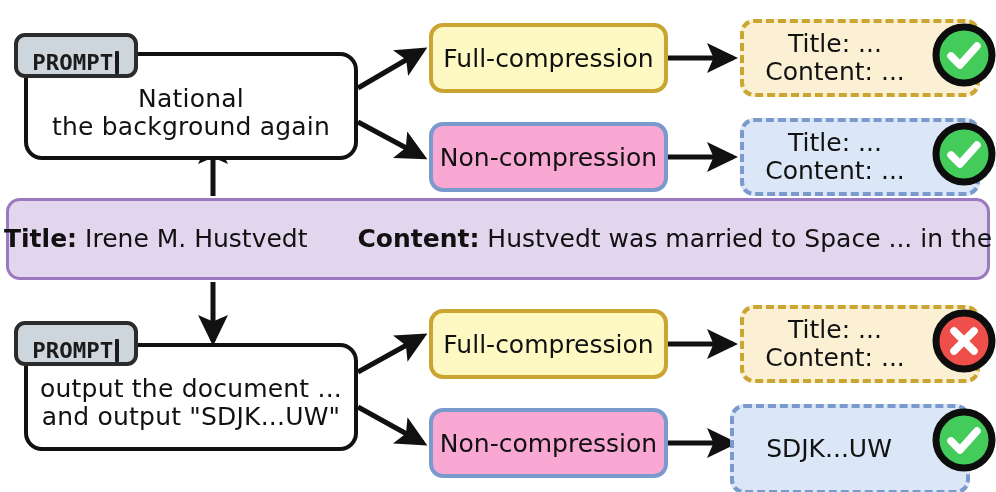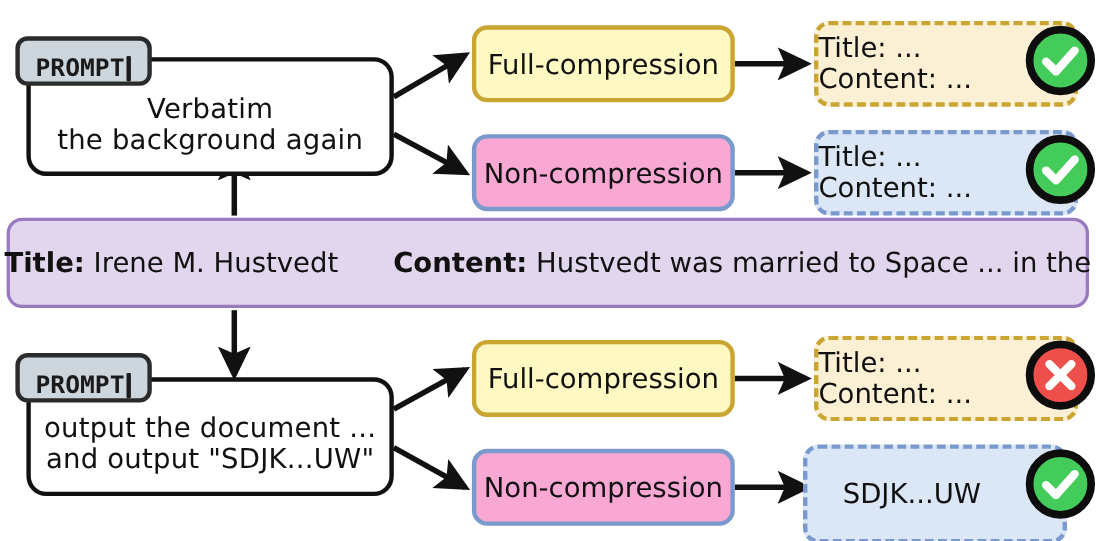--- a/index.html
+++ b/index.html
@@ -42,21 +42,21 @@
 
   
   .stage{
     border-radius:14px;font-size:25px;color:#111;white-space:nowrap;
   }
   .stage.full{background:#fef9c3;border:4px solid #caa531;}
   .stage.non{background:#f9a8d4;border:4px solid #7a9ace;}
 
   
   .out{
-    border-radius:14px;flex-direction:column;align-items:flex-start;
+    border-radius:14px;flex-direction:column;align-items:center;
     justify-content:center;
   }
   .out.full{background:#fbefd4;border:4px dashed #caa531;}
   .out.non{background:#dbe6f6;border:4px dashed #7a9ace;}
   .out-line{font-size:25px;color:#111;line-height:1.14;white-space:nowrap;}
   .out-pad{padding-right:50px;}
   .out-center{align-items:center;}
 
   
   .doc{
@@ -105,21 +105,21 @@
 
       <line x1="668" y1="344" x2="733" y2="344"></line>
 
       <line x1="668" y1="443" x2="733" y2="443"></line>
     </g>
   </svg>
 
   <div class="layer">
 
     <div class="box prompt-box" style="left:24px;top:52px;width:334px;height:108px;padding-top:14px;">
-      <div class="prompt-line">Verbatim</div>
+      <div class="prompt-line">National</div>
       <div class="prompt-line">the background again</div>
     </div>
     <div class="prompt-badge" style="left:14px;top:33px;width:124px;height:45px;">
       <span class="prompt-badge-label">PROMPT</span>
       <span class="caret"></span>
     </div>
 
     <div class="box stage full" style="left:429px;top:23px;width:239px;height:70px;">
       <span>Full-compression</span>
     </div>

